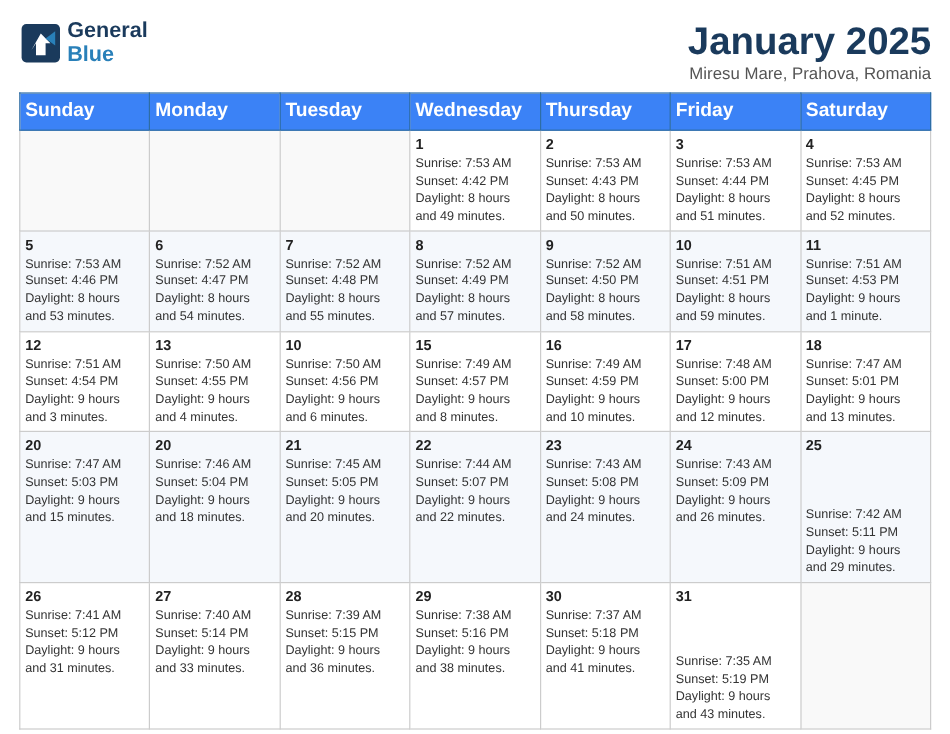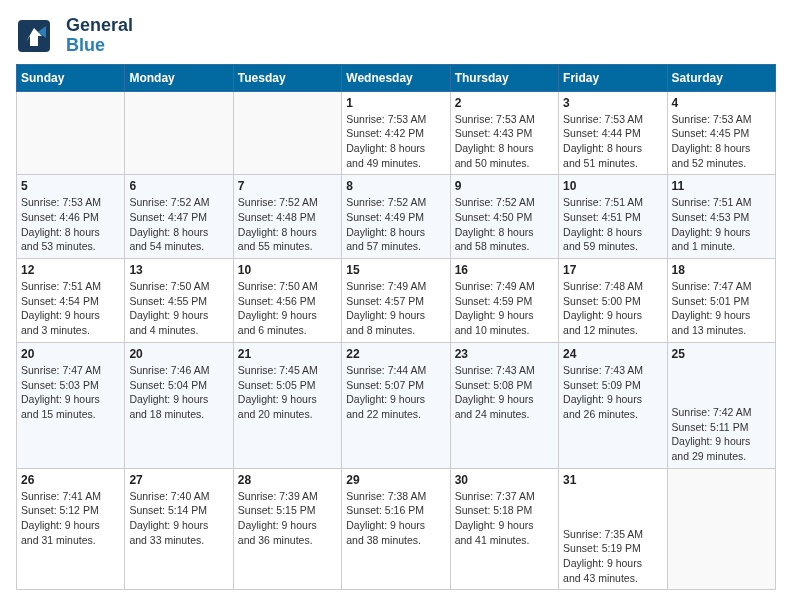--- a/index.html
+++ b/index.html
@@ -12,21 +12,21 @@
     }
     .header {
       display: flex;
       justify-content: space-between;
       align-items: flex-start;
       margin-bottom: 8px;
     }
     .logo {
       display: flex;
       align-items: center;
-      gap: 14px;
+      gap: 4px;
     }
     .logo-text {
       font-size: 18px;
       font-weight: bold;
       color: #1a3a5c;
       line-height: 1.1;
     }
     .logo-blue { color: #2980b9; }
     .logo-icon {
       width: 36px;
@@ -43,25 +43,25 @@
     .location {
       font-size: 14px;
       color: #555;
     }
     .calendar {
       width: 100%;
       border-collapse: collapse;
       font-size: 11px;
     }
     .calendar th {
-      background: #0369a1;
+      background: #3b82f6;
       color: #fff;
       padding: 6px 4px;
       text-align: left;
-      font-size: 12px;
+      font-size: 16px;
       border: 1px solid #2e6da4;
     }
     .calendar td {
       border: 1px solid #ccc;
       vertical-align: top;
       padding: 4px;
       width: calc(100% / 7);
       min-height: 80px;
       background: #fff;
     }
@@ -94,20 +94,24 @@
     <svg class="logo-icon" viewBox="0 0 36 36">
       <rect x="2" y="2" width="32" height="32" rx="4" fill="#1a3a5c"></rect>
       <polygon points="10,24 18,10 26,18 22,18 22,28 14,28 14,18" fill="white"></polygon>
       <polygon points="22,14 30,8 30,20" fill="#2980b9"></polygon>
     </svg>
     <div>
       <div class="logo-text" style="color:#1a3a5c;">General</div>
       <div class="logo-text logo-blue">Blue</div>
     </div>
   </div>
+  <div class="title-block">
+    <div class="month-title">January 2025</div>
+    <div class="location">Miresu Mare, Prahova, Romania</div>
+  </div>
 </div>
 
 <table class="calendar">
   <thead>
     <tr>
     <th>Sunday</th>
         <th>Monday</th>
         <th>Tuesday</th>
         <th>Wednesday</th>
         <th>Thursday</th>

